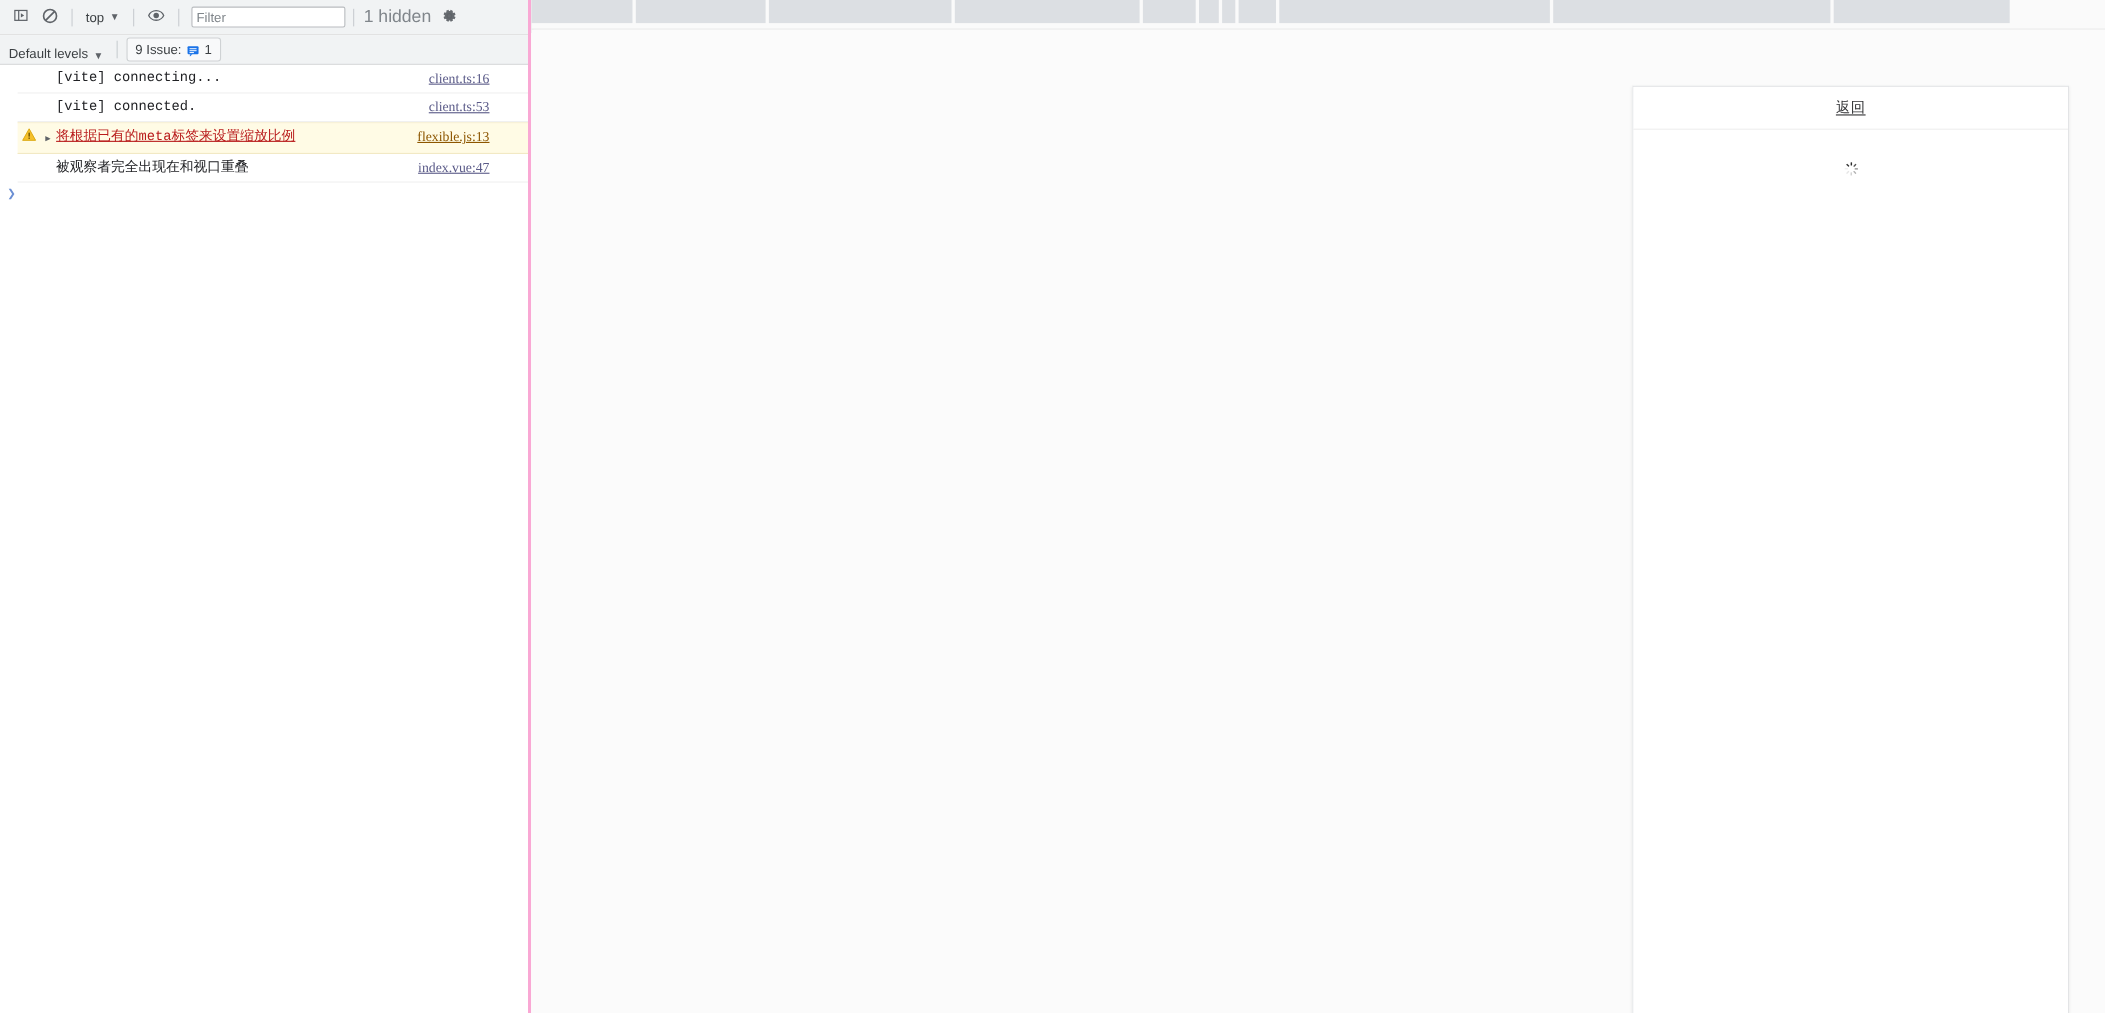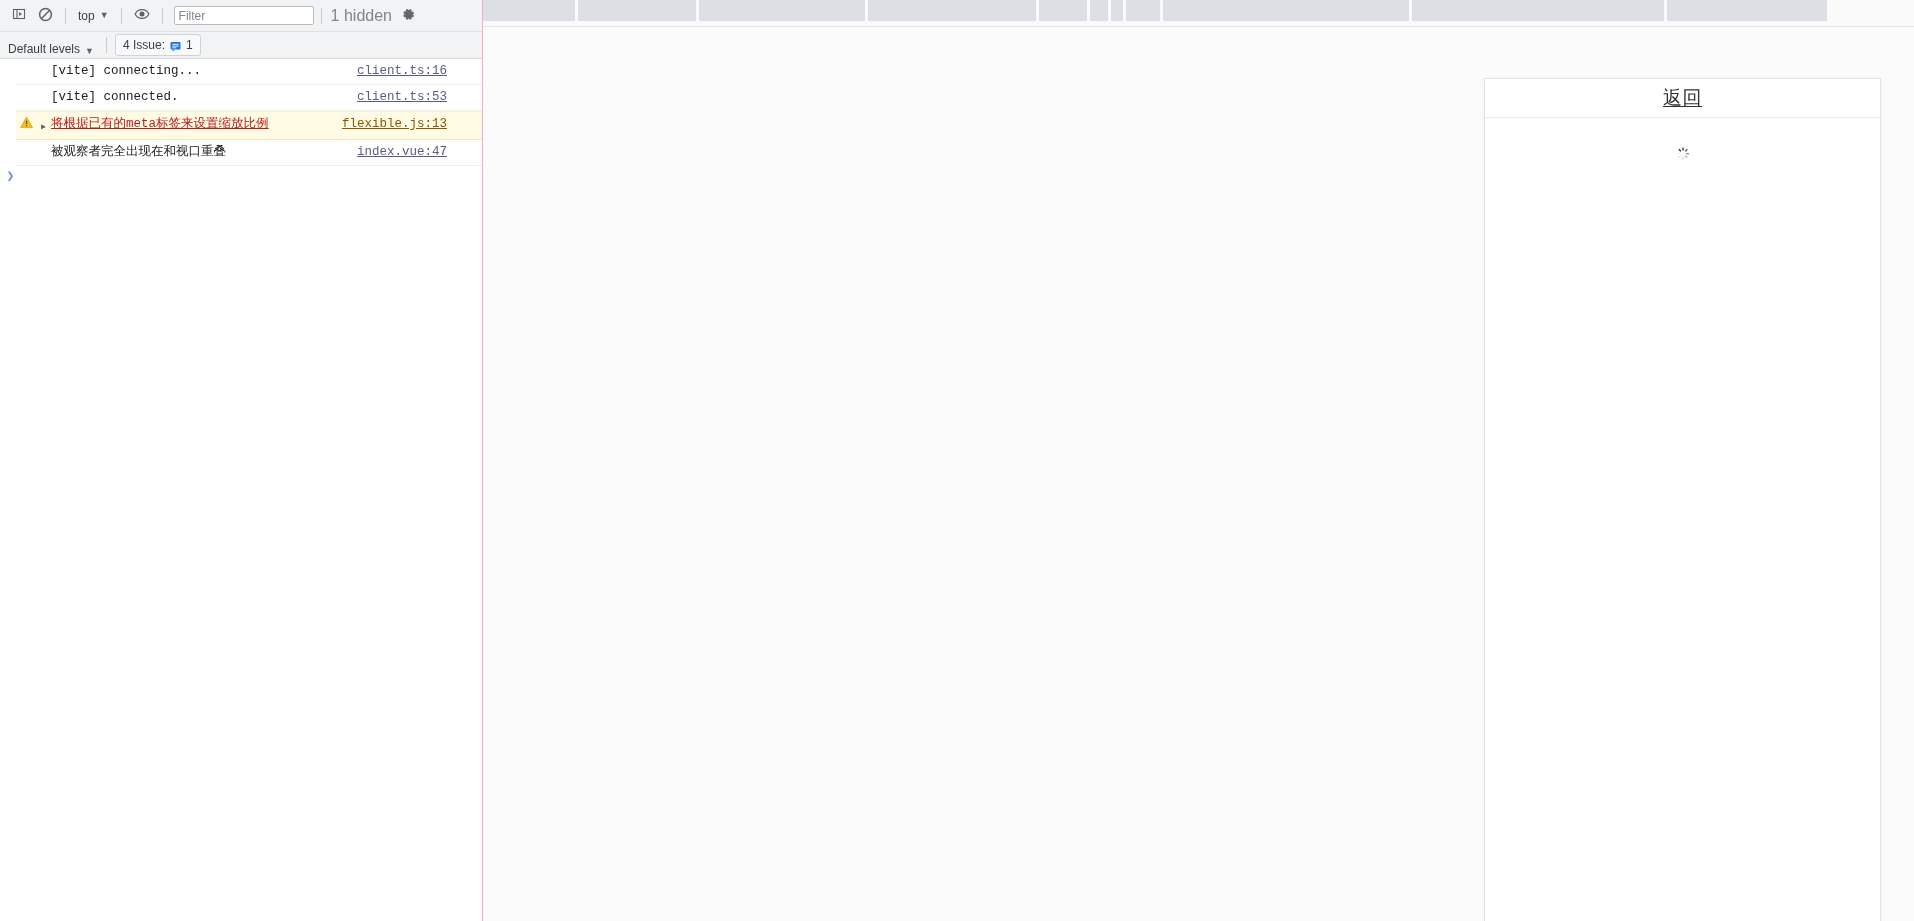--- a/index.html
+++ b/index.html
@@ -23,21 +23,21 @@
     display: flex;
     flex-direction: row;
   }
 
   
   .devtools {
     position: relative;
     width: 483px;
     height: 921px;
     background: #ffffff;
-    border-right: 1px solid #f9a8d4;
+    border-right: 3px solid #f9a8d4;
     box-sizing: border-box;
     display: flex;
     flex-direction: column;
     flex: 0 0 483px;
   }
 
   
   .toolbar {
     height: 32px;
     min-height: 32px;
@@ -212,21 +212,21 @@
     flex: 1 1 auto;
     color: #202124;
     white-space: nowrap;
     overflow: hidden;
     padding-left: 1px;
   }
   .msg-text.warn-text { color: #b91c1c; text-decoration: underline; }
   .msg-src {
     flex: 0 0 auto;
     color: #8d5600;
-    font-family: Liberation Mono, monospace;
+    font-family: Liberation Serif, serif;
     font-size: 12.5px;
     text-decoration: underline;
     cursor: pointer;
     padding-right: 35px;
     white-space: nowrap;
   }
   .msg-src.blue { color: #5a5a88; }
 
   
   .prompt-row {
@@ -319,21 +319,21 @@
     height: 39px;
     display: flex;
     align-items: center;
     justify-content: center;
     border-bottom: 1px solid #ebebeb;
     box-sizing: border-box;
     background: #ffffff;
   }
   .phone-header-title {
     font-family: "Liberation Sans", sans-serif;
-    font-size: 19px;
+    font-size: 13px;
     color: #303133;
     text-decoration: underline;
     text-underline-offset: 2px;
     cursor: pointer;
     letter-spacing: 0.5px;
   }
   .phone-body {
     position: relative;
     height: calc(100% - 39px);
     background: #ffffff;
@@ -414,21 +414,21 @@
 
     <div class="subbar">
       <div class="levels-select">
         <span>Default levels</span>
         <span class="caret">▼</span>
       </div>
 
       <div class="sub-sep"></div>
 
       <div class="issues-badge">
-        <span>4 Issue:</span>
+        <span>9 Issue:</span>
         <span class="issue-chip">
           <svg width="11" height="11" viewBox="0 0 11 11">
             <rect x="0.5" y="1" width="10" height="7.4" rx="1" fill="#1a73e8"></rect>
             <path d="M2.6 8.4 L2.6 10.4 L4.9 8.4 Z" fill="#1a73e8"></path>
             <line x1="2.3" y1="3.3" x2="8.7" y2="3.3" stroke="#ffffff" stroke-width="0.9"></line>
             <line x1="2.3" y1="5.1" x2="8.7" y2="5.1" stroke="#ffffff" stroke-width="0.9"></line>
             <line x1="2.3" y1="6.8" x2="6.3" y2="6.8" stroke="#ffffff" stroke-width="0.9"></line>
           </svg>
         </span>
         <span>1</span>

